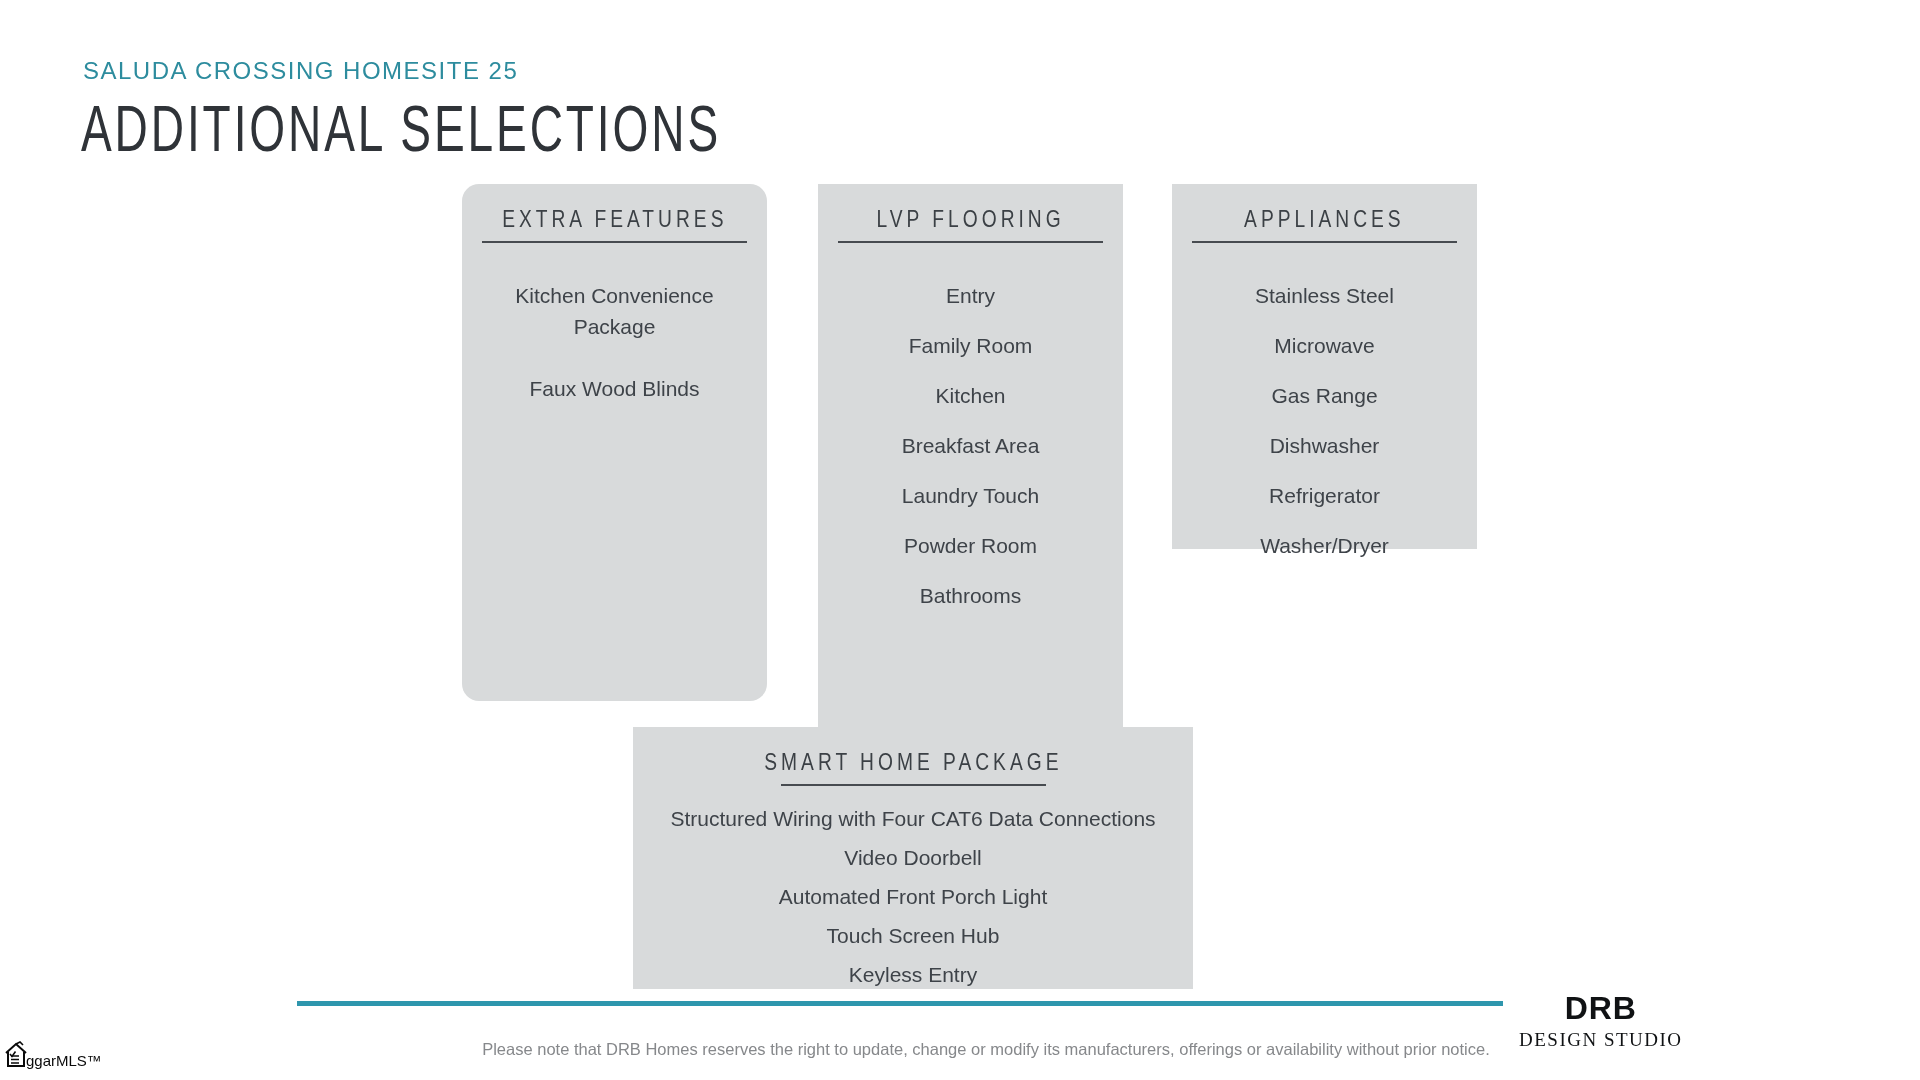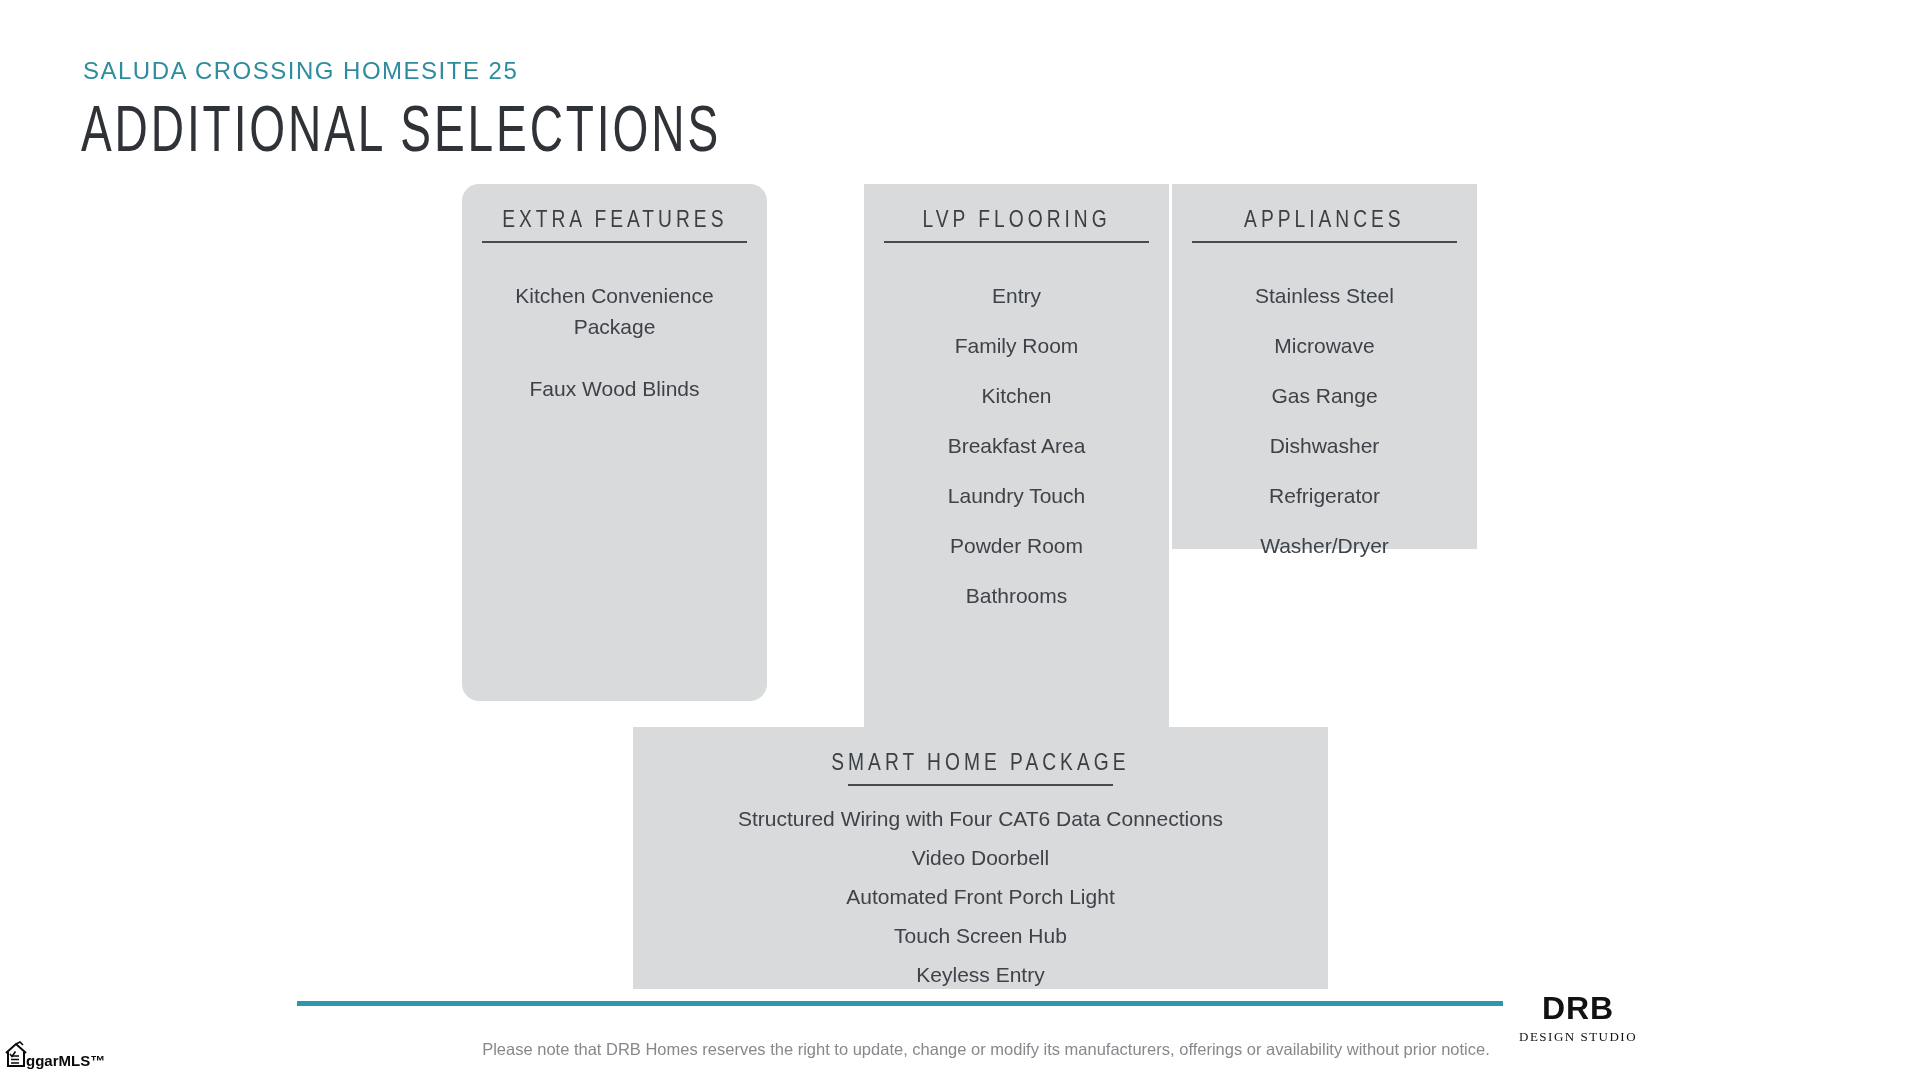--- a/index.html
+++ b/index.html
@@ -33,23 +33,23 @@
     color:var(--heading);
     transform:scaleX(.72);transform-origin:left top;
     white-space:nowrap;
   }
   .card{
     position:absolute;
     background:var(--card-bg);
     text-align:center;
   }
   .card--extra-features{left:462px;top:184px;width:305px;height:517px;border-radius:17px;}
-  .card--lvp-flooring{left:864px;top:184px;width:305px;height:564px;}
+  .card--lvp-flooring{left:818px;top:184px;width:305px;height:564px;}
   .card--appliances{left:1172px;top:184px;width:305px;height:365px;}
-  .card--smart-home{left:633px;top:727px;width:695px;height:262px;}
+  .card--smart-home{left:633px;top:727px;width:560px;height:262px;}
   .card-title{
     display:inline-block;
     margin-top:21px;
     font-size:24px;font-weight:400;letter-spacing:5px;
     color:var(--card-head);
     transform:scaleX(.8);
     white-space:nowrap;
   }
   .card-rule{
     width:265px;height:2px;
@@ -81,31 +81,31 @@
     position:absolute;left:1519px;top:988px;
     text-align:center;color:var(--ink);
   }
   .brand-name{
     font-size:32px;font-weight:700;letter-spacing:1px;line-height:40px;
     font-family:"Liberation Sans", sans-serif;
   }
   .brand-tagline{
     margin-top:1px;
     font-family:"Liberation Serif", serif;
-    font-size:13px;letter-spacing:1.5px;
+    font-size:19px;letter-spacing:1.5px;
     white-space:nowrap;
   }
   .watermark{
     position:absolute;left:2px;top:1040px;
     display:flex;align-items:flex-end;
     color:#0a0a0a;
   }
   .watermark-icon{display:block;}
   .watermark-text{
-    font-size:15px;font-weight:700;
+    font-size:15px;font-weight:400;
     margin-left:-6px;margin-bottom:1px;
     letter-spacing:0;
   }
 </style>
 </head>
 <body>
 
 <div class="community-title">SALUDA CROSSING HOMESITE 25</div>
 <div class="page-title">ADDITIONAL SELECTIONS</div>
 

